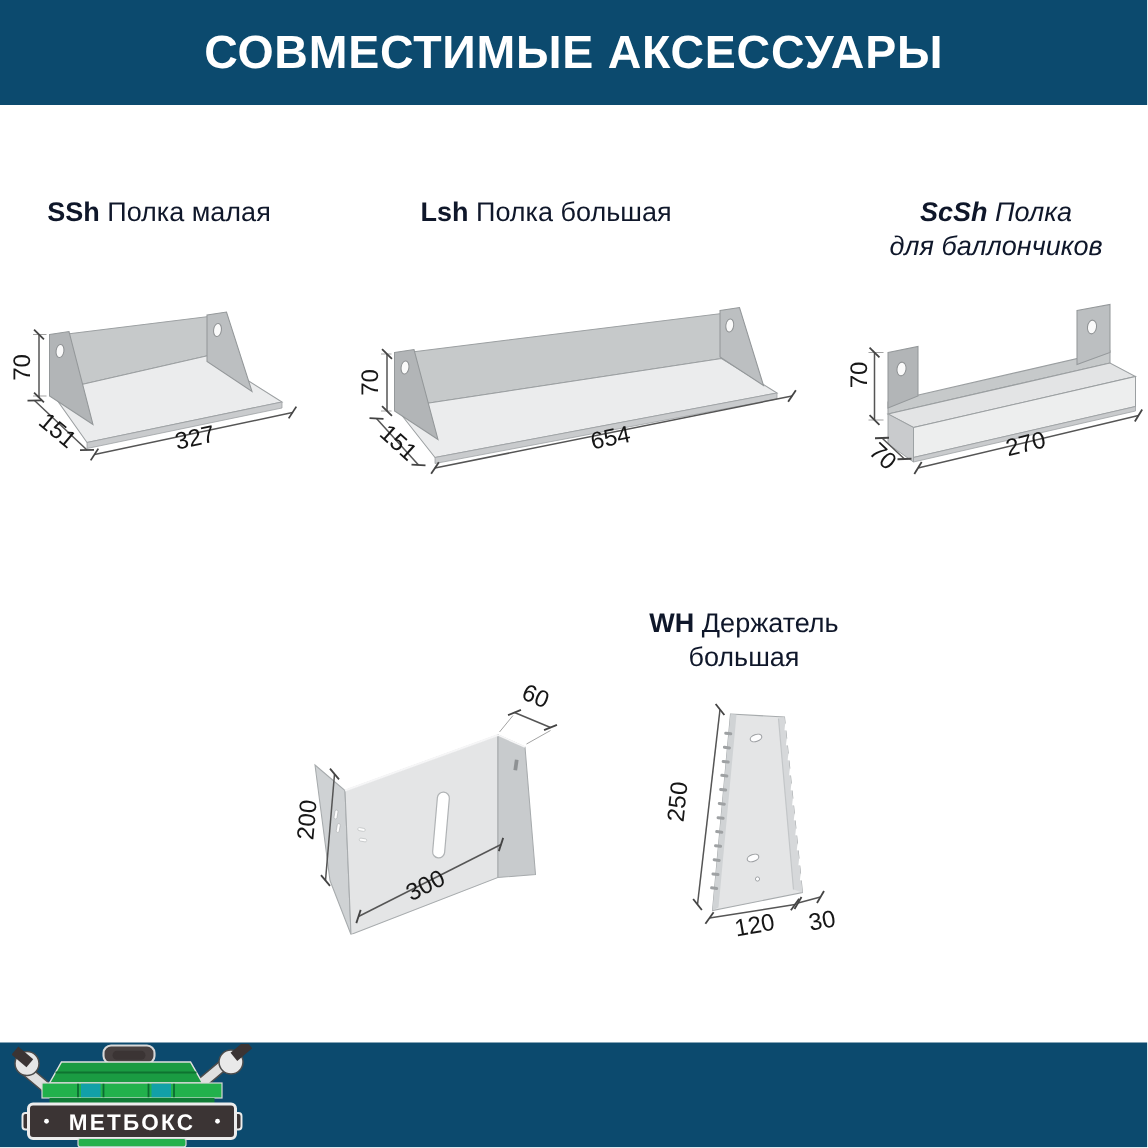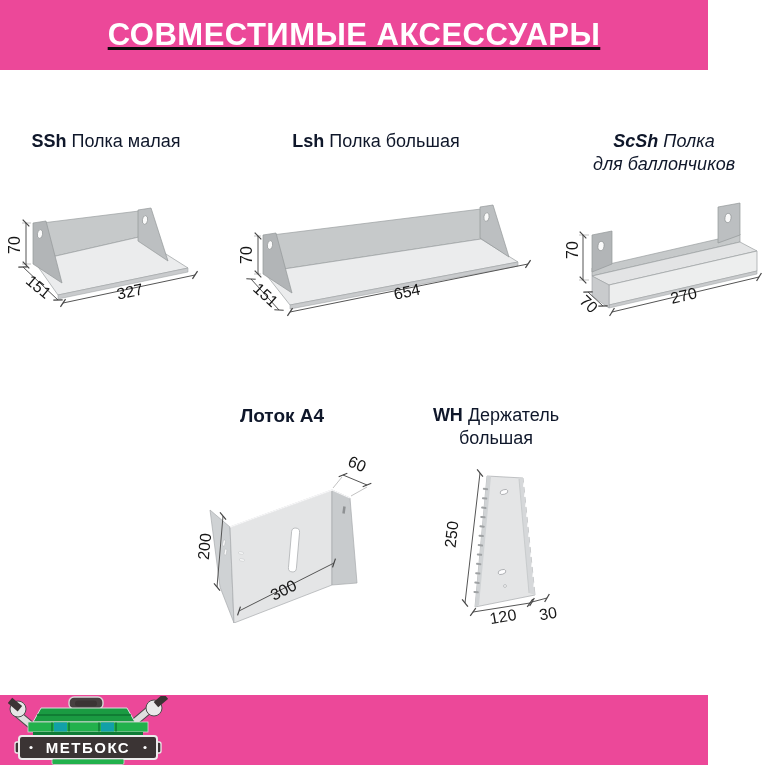--- a/index.html
+++ b/index.html
@@ -1,25 +1,25 @@
 <!DOCTYPE html>
 <html><head>
 <meta charset="utf-8">
 <style>
   html,body{margin:0;padding:0;background:#fff;}
   .page{position:relative;width:765px;height:765px;background:#ffffff;overflow:hidden;
         font-family:"Liberation Sans",sans-serif;color:#0a0a0a;}
-  .bar{position:absolute;left:0;width:708px;background:#ec4899;text-decoration:underline;}
+  .bar{position:absolute;left:0;width:765px;background:#0c4a6e;}
   .header{top:0;height:70px;display:flex;align-items:center;justify-content:center;}
   .header h1{margin:0;color:#ffffff;font-size:31px;font-weight:bold;letter-spacing:0.5px;}
   .footer{top:695px;height:70px;}
   .t{position:absolute;font-size:18px;line-height:23px;text-align:center;color:#0f172a;}
   .code{font-weight:bold;}
   #t1{left:0px;top:130px;width:212px;}
-  #t2{left:266px;top:130px;width:220px;}
+  #t2{left:254px;top:130px;width:220px;}
   #t3{left:563px;top:130px;width:202px;font-style:italic;}
   #t4{left:192px;top:404px;width:180px;font-size:19px;}
   #t5{left:396px;top:404px;width:200px;}
   .draw{position:absolute;}
   .wall{fill:#c6c9ca;stroke:#9b9fa1;stroke-width:.7;}
   .shelf{fill:#ebeced;stroke:#9b9fa1;stroke-width:.7;}
   .lip{fill:#c9cbcd;stroke:#9b9fa1;stroke-width:.5;}
   .plate{fill:#b2b5b7;stroke:#94989a;stroke-width:.7;}
   .plate2{fill:#bcbfc1;stroke:#94989a;stroke-width:.7;}
   .hole{fill:#fafafa;stroke:#8f9294;stroke-width:.7;}
@@ -50,23 +50,20 @@
     <span>Полка малая</span>
   </div>
   <div class="t" id="t2">
     <span class="code">Lsh</span>
     <span>Полка большая</span>
   </div>
   <div class="t" id="t3">
     <div><span class="code">ScSh</span>
     <span>Полка</span></div>
     <div>для баллончиков</div>
-  </div>
-  <div class="t" id="t4">
-    <span class="code">Лоток А4</span>
   </div>
   <div class="t" id="t5">
     <div><span class="code">WH</span>
     <span>Держатель</span></div>
     <div>большая</div>
   </div>
 
   <svg class="draw" style="left:8px;top:188px" width="200" height="135" viewBox="0 0 200 135">
     <line class="ext" x1="23" y1="35" x2="14" y2="35"></line>
     <line class="ext" x1="23" y1="76" x2="14" y2="76"></line>

